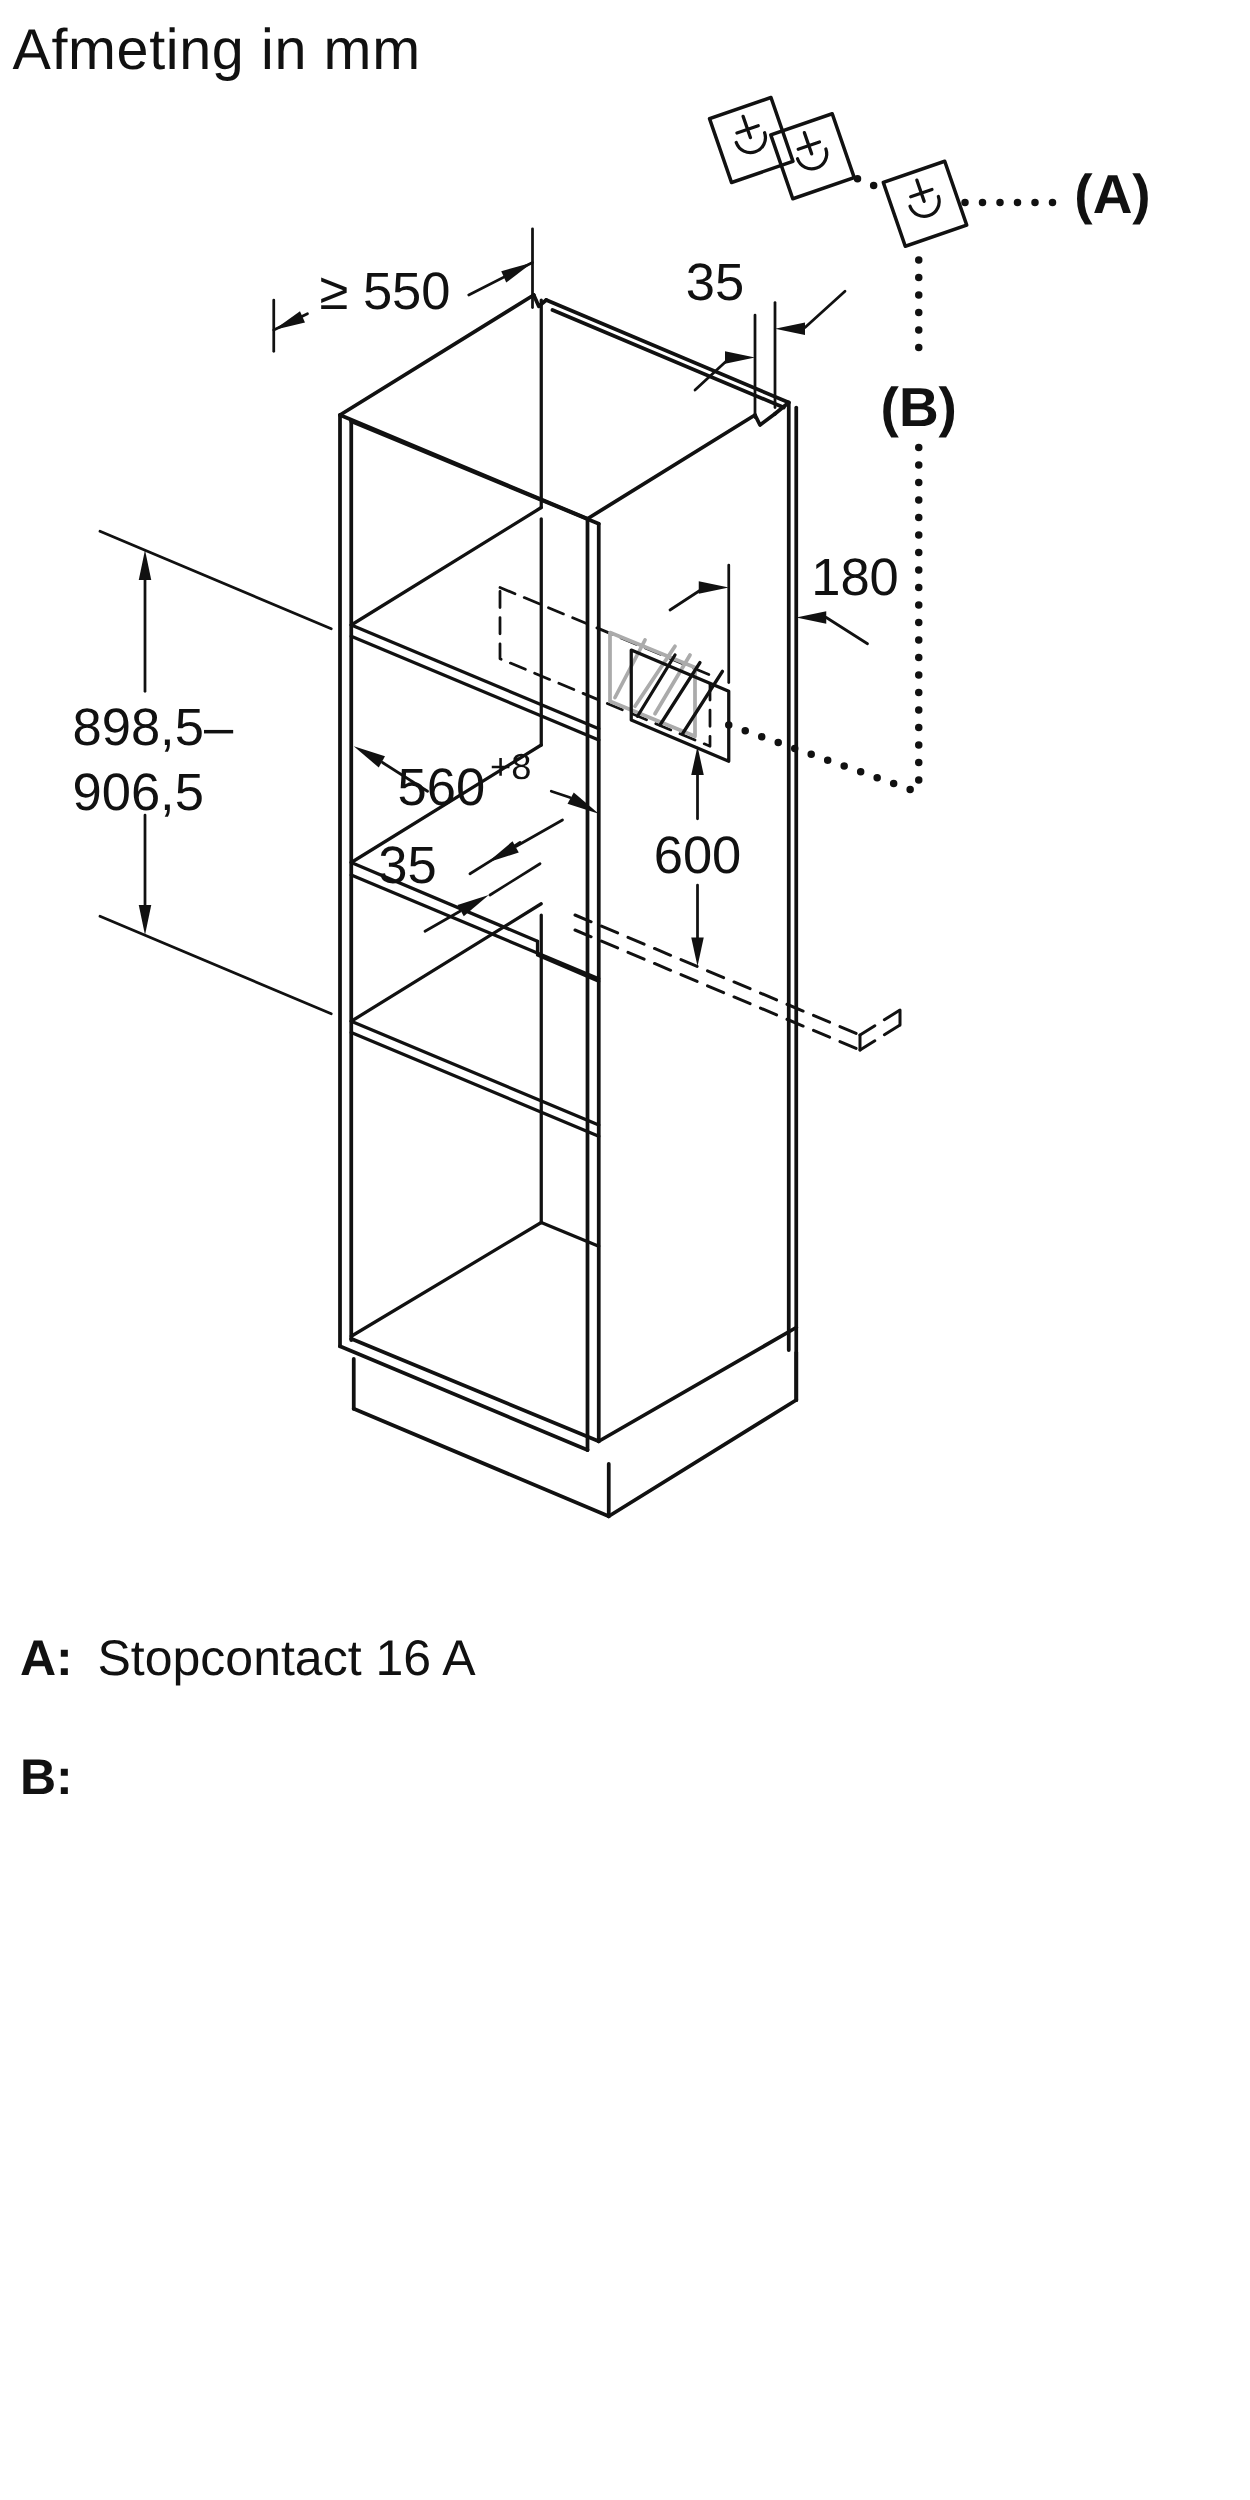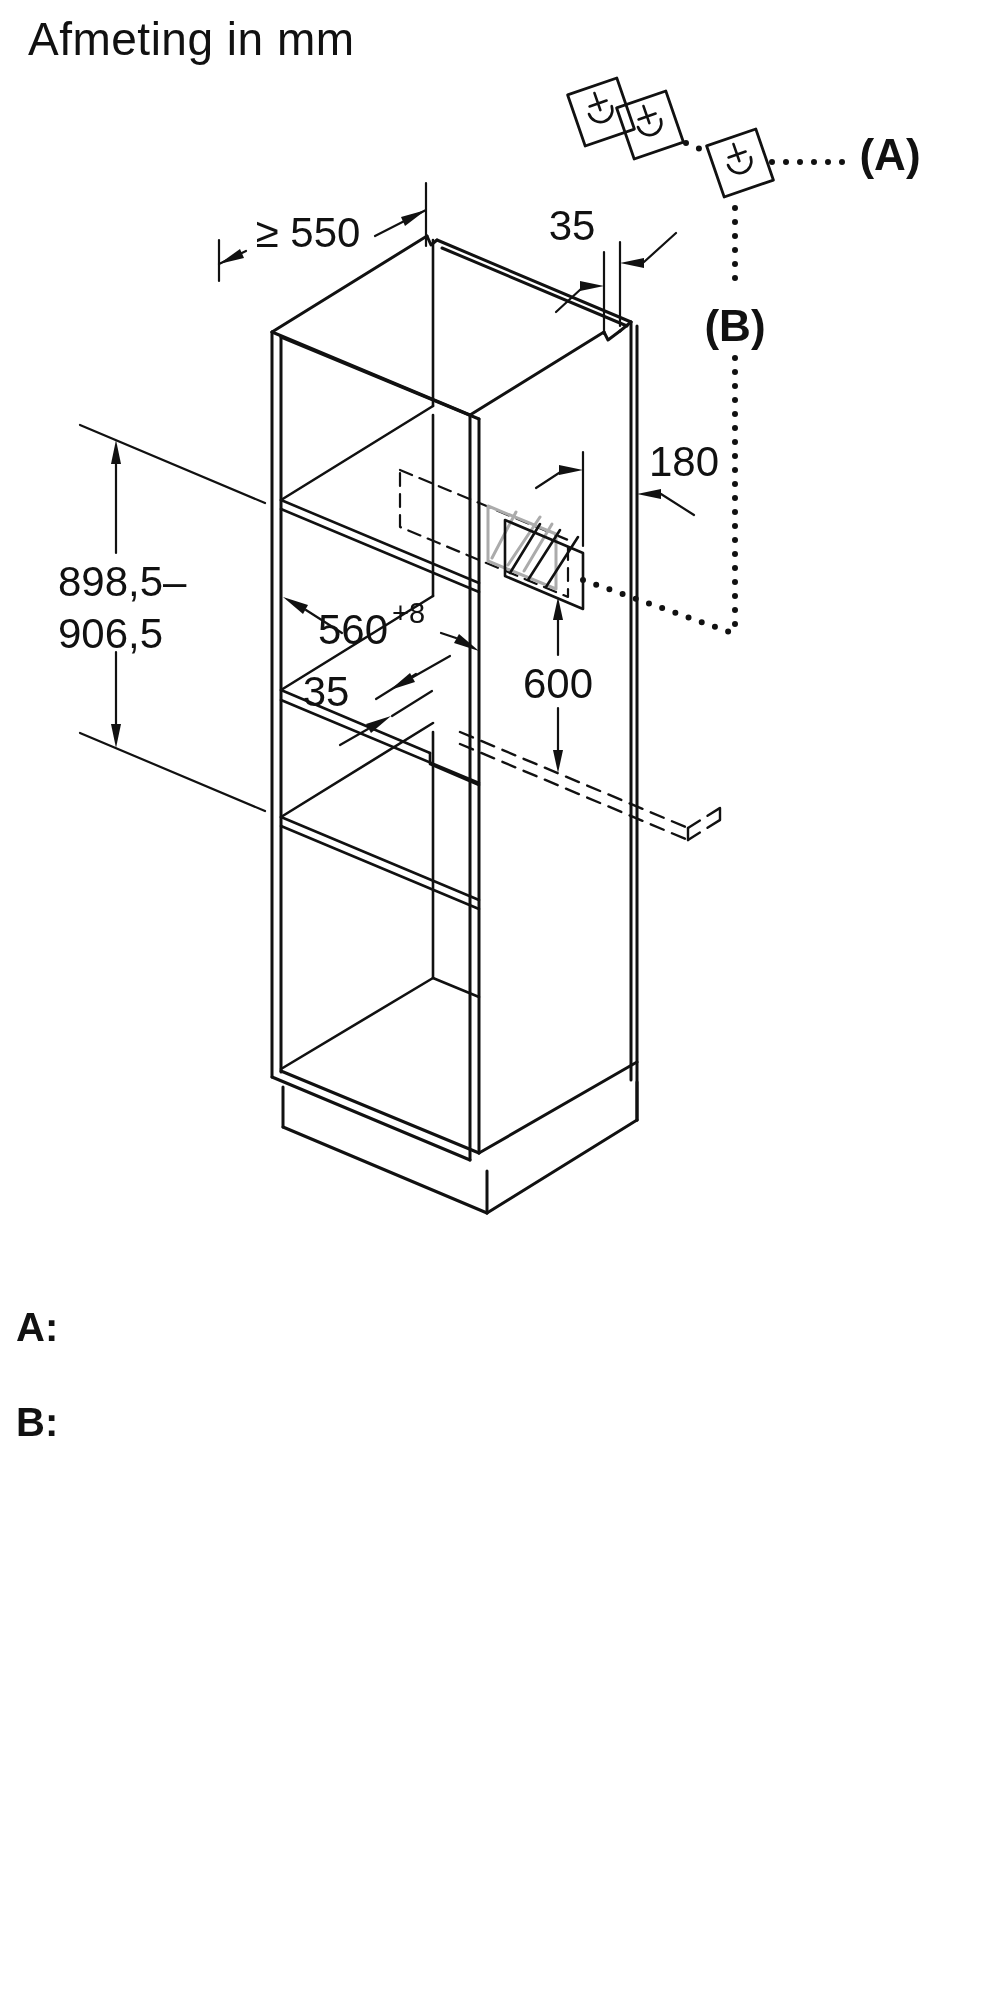--- a/index.html
+++ b/index.html
@@ -11,21 +11,21 @@
     position: relative;
     width: 1000px;
     height: 2000px;
     background: #ffffff;
     font-family: "Liberation Sans", sans-serif;
     color: #111111;
     overflow: hidden;
   }
   .title {
     position: absolute;
-    left: 28px;
+    left: 10px;
     top: 12px;
     font-size: 46px;
     letter-spacing: 0.5px;
     color: #111111;
   }
   .diagram-svg {
     position: absolute;
     left: 0;
     top: 0;
   }
@@ -258,18 +258,19 @@
       <polygon points="558,773 553,750 563,750" fill="#111111"></polygon>
       <text class="dim-label" x="558" y="698" text-anchor="middle">600</text>
     </g>
 
     <text class="callout-label" x="890" y="170" text-anchor="middle">(A)</text>
     <text class="callout-label" x="735" y="341" text-anchor="middle">(B)</text>
   </svg>
 
   <div class="legend legend-row legend-a">
     <span class="legend-key">A:</span>
+    <span class="legend-text">Stopcontact 16 A</span>
   </div>
   <div class="legend legend-row legend-b">
     <span class="legend-key">B:</span>
   </div>
 
 </div>
 
 </body></html>

